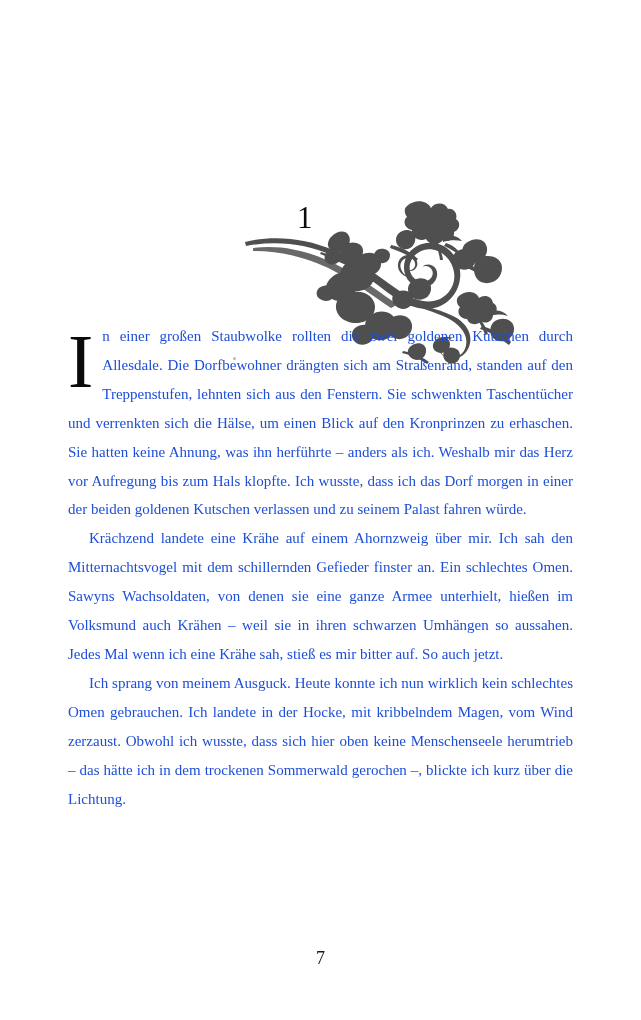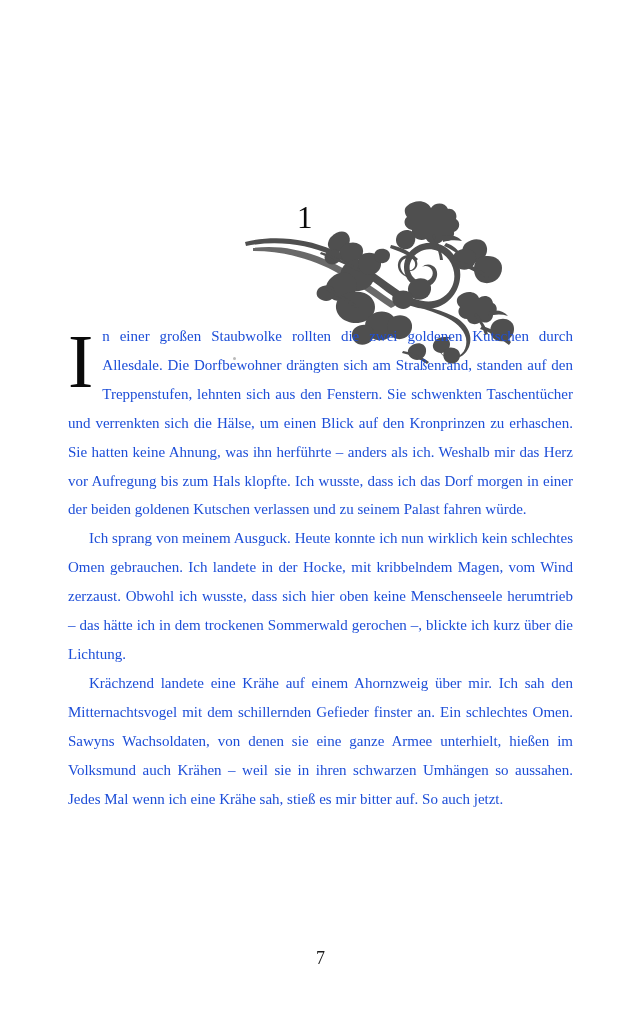--- a/index.html
+++ b/index.html
@@ -203,19 +203,19 @@
           <path d="M160,151 C170,153 180,157 186,162 L184,164 C177,159 168,155 159,153 Z"></path>
         </g>
       </svg>
     </div>
 
     <div class="speck"></div>
   </div>
 
   <div class="body-text">
     <p class="para first">In einer großen Staubwolke rollten die zwei goldenen Kutschen durch Allesdale. Die Dorfbewohner drängten sich am Straßenrand, standen auf den Treppenstufen, lehnten sich aus den Fenstern. Sie schwenkten Taschentücher und verrenkten sich die Hälse, um einen Blick auf den Kronprinzen zu erhaschen. Sie hatten keine Ahnung, was ihn herführte – anders als ich. Weshalb mir das Herz vor Aufregung bis zum Hals klopfte. Ich wusste, dass ich das Dorf morgen in einer der beiden goldenen Kutschen verlassen und zu seinem Palast fahren würde.</p>
+    <p class="para">Krächzend landete eine Krähe auf einem Ahornzweig über mir. Ich sah den Mitternachtsvogel mit dem schillernden Gefieder finster an. Ein schlechtes Omen. Sawyns Wachsoldaten, von denen sie eine ganze Armee unterhielt, hießen im Volksmund auch Krähen – weil sie in ihren schwarzen Umhängen so aussahen. Jedes Mal wenn ich eine Krähe sah, stieß es mir bitter auf. So auch jetzt.</p>
     <p class="para">Ich sprang von meinem Ausguck. Heute konnte ich nun wirklich kein schlechtes Omen gebrauchen. Ich landete in der Hocke, mit kribbelndem Magen, vom Wind zerzaust. Obwohl ich wusste, dass sich hier oben keine Menschenseele herumtrieb – das hätte ich in dem trockenen Sommerwald gerochen –, blickte ich kurz über die Lichtung.</p>
-    <p class="para">Krächzend landete eine Krähe auf einem Ahornzweig über mir. Ich sah den Mitternachtsvogel mit dem schillernden Gefieder finster an. Ein schlechtes Omen. Sawyns Wachsoldaten, von denen sie eine ganze Armee unterhielt, hießen im Volksmund auch Krähen – weil sie in ihren schwarzen Umhängen so aussahen. Jedes Mal wenn ich eine Krähe sah, stieß es mir bitter auf. So auch jetzt.</p>
   </div>
 
   <div class="folio">7</div>
 
 </div>
 
 </body></html>

